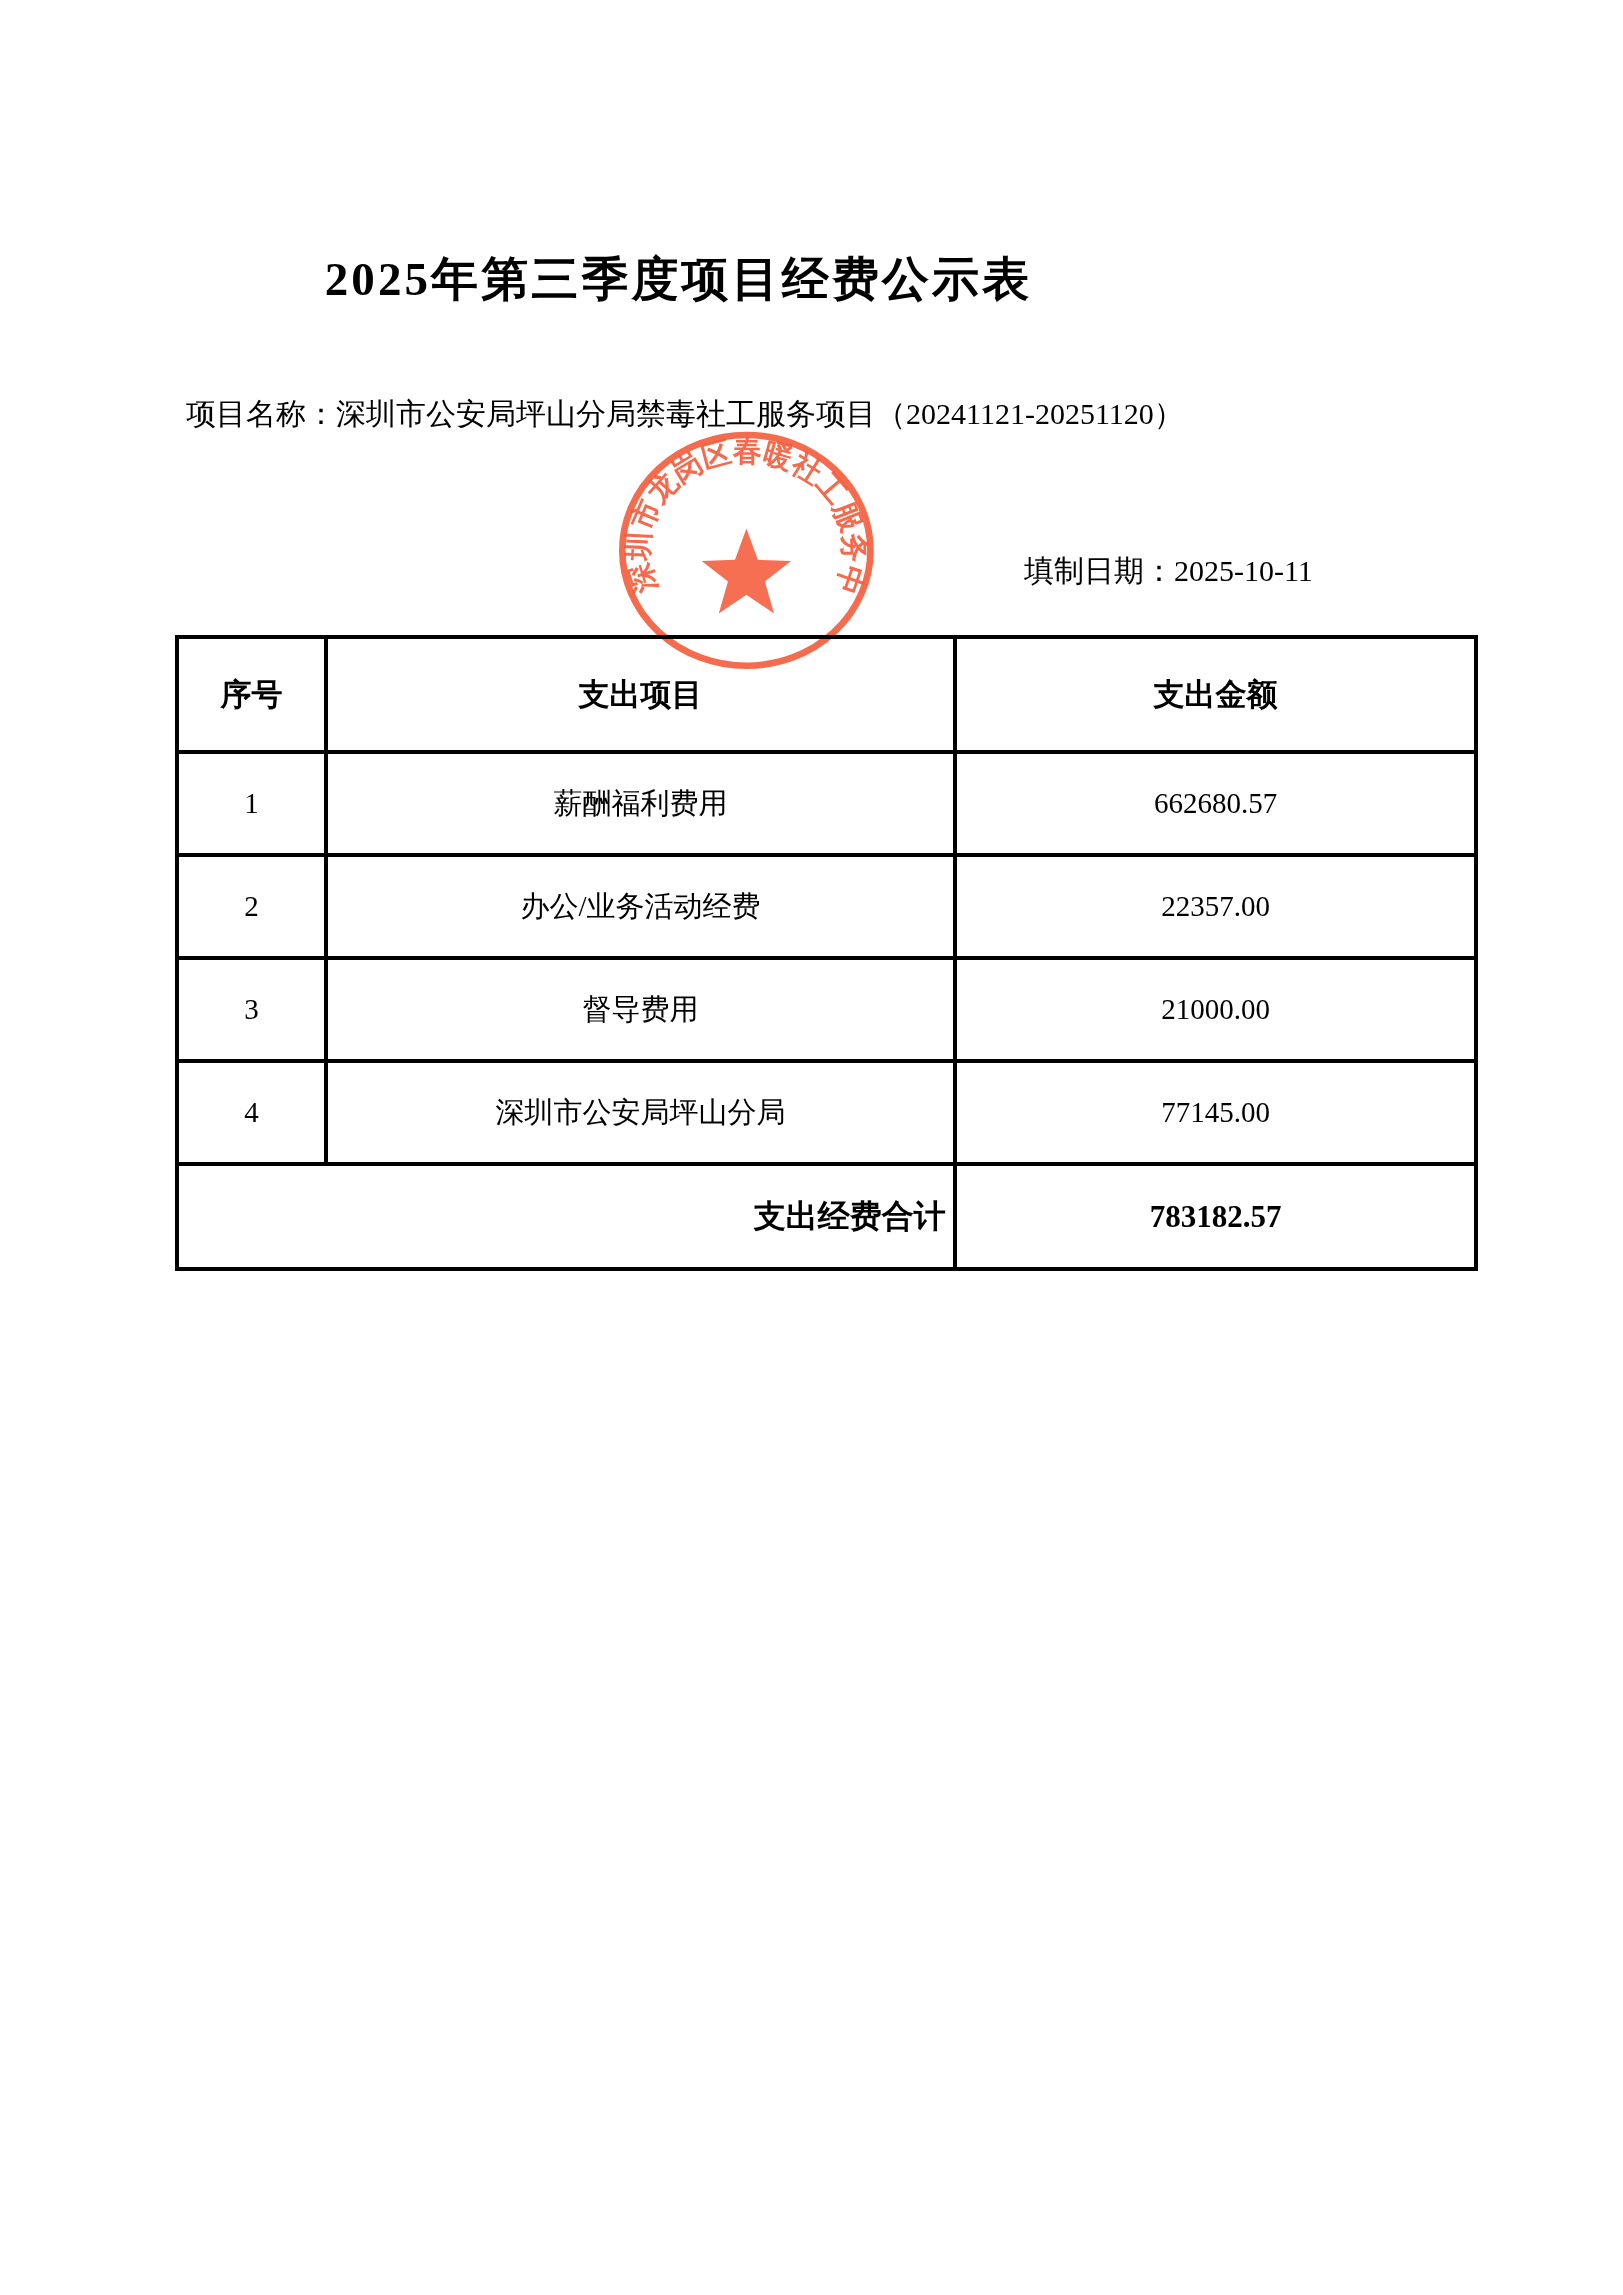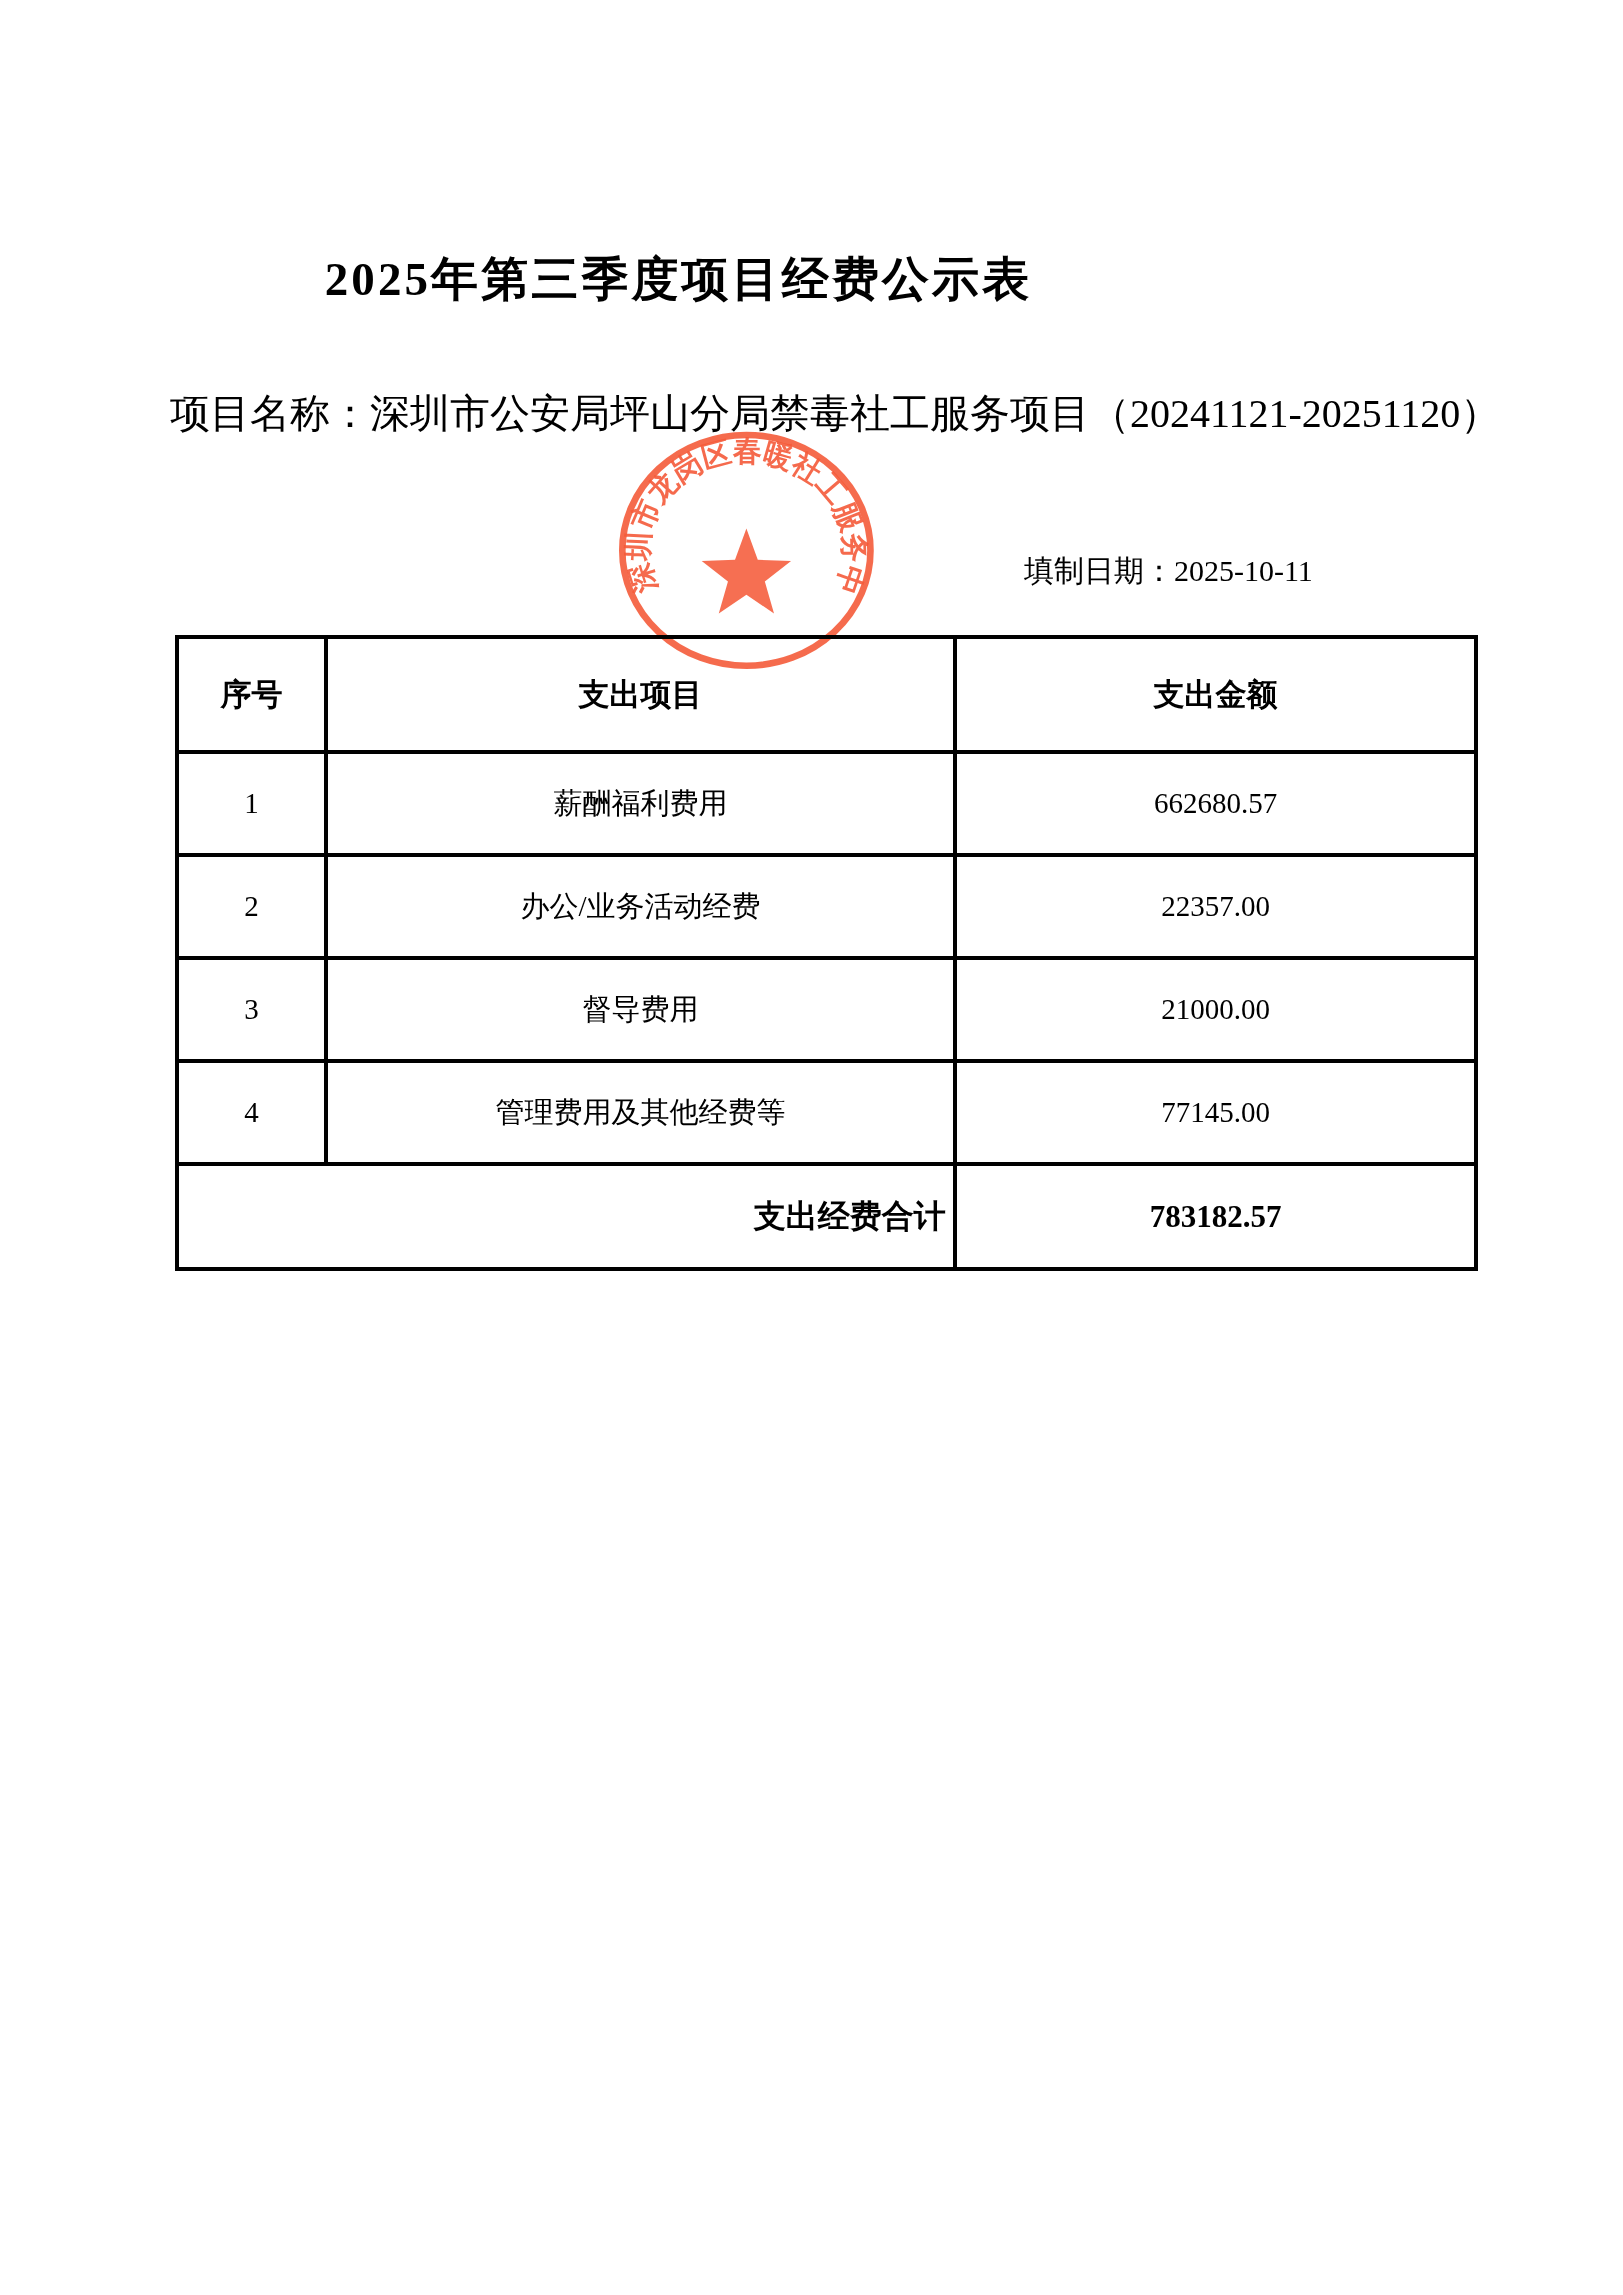--- a/index.html
+++ b/index.html
@@ -17,22 +17,22 @@
     top: 248px; left: 0; width: 1357px;
     text-align: center;
     font-size: 47px;
     font-weight: bold;
     letter-spacing: 3.1px;
     white-space: nowrap;
   }
 
   .info-line {
     position: absolute;
-    left: 170px;
-    font-size: 40px;
+    left: 186px;
+    font-size: 30px;
     line-height: 42px;
     white-space: nowrap;
   }
   .info-line-1 { top: 393px; }
   .info-line-2 { top: 471px; }
   .info-line-3 { top: 550px; }
   .fill-date {
     position: absolute;
     left: 1024px; top: 550px;
     font-size: 30px;
@@ -138,21 +138,21 @@
         <td>办公/业务活动经费</td>
         <td>22357.00</td>
       </tr>
       <tr>
         <td>3</td>
         <td>督导费用</td>
         <td>21000.00</td>
       </tr>
       <tr>
         <td>4</td>
-        <td>管理费用及其他经费等</td>
+        <td>深圳市公安局坪山分局</td>
         <td>77145.00</td>
       </tr>
       <tr class="total-row">
         <td class="total-label-cell" colspan="2">支出经费合计</td>
         <td class="total-amount-cell">783182.57</td>
       </tr>
     </tbody>
   </table>
 
 </div>

